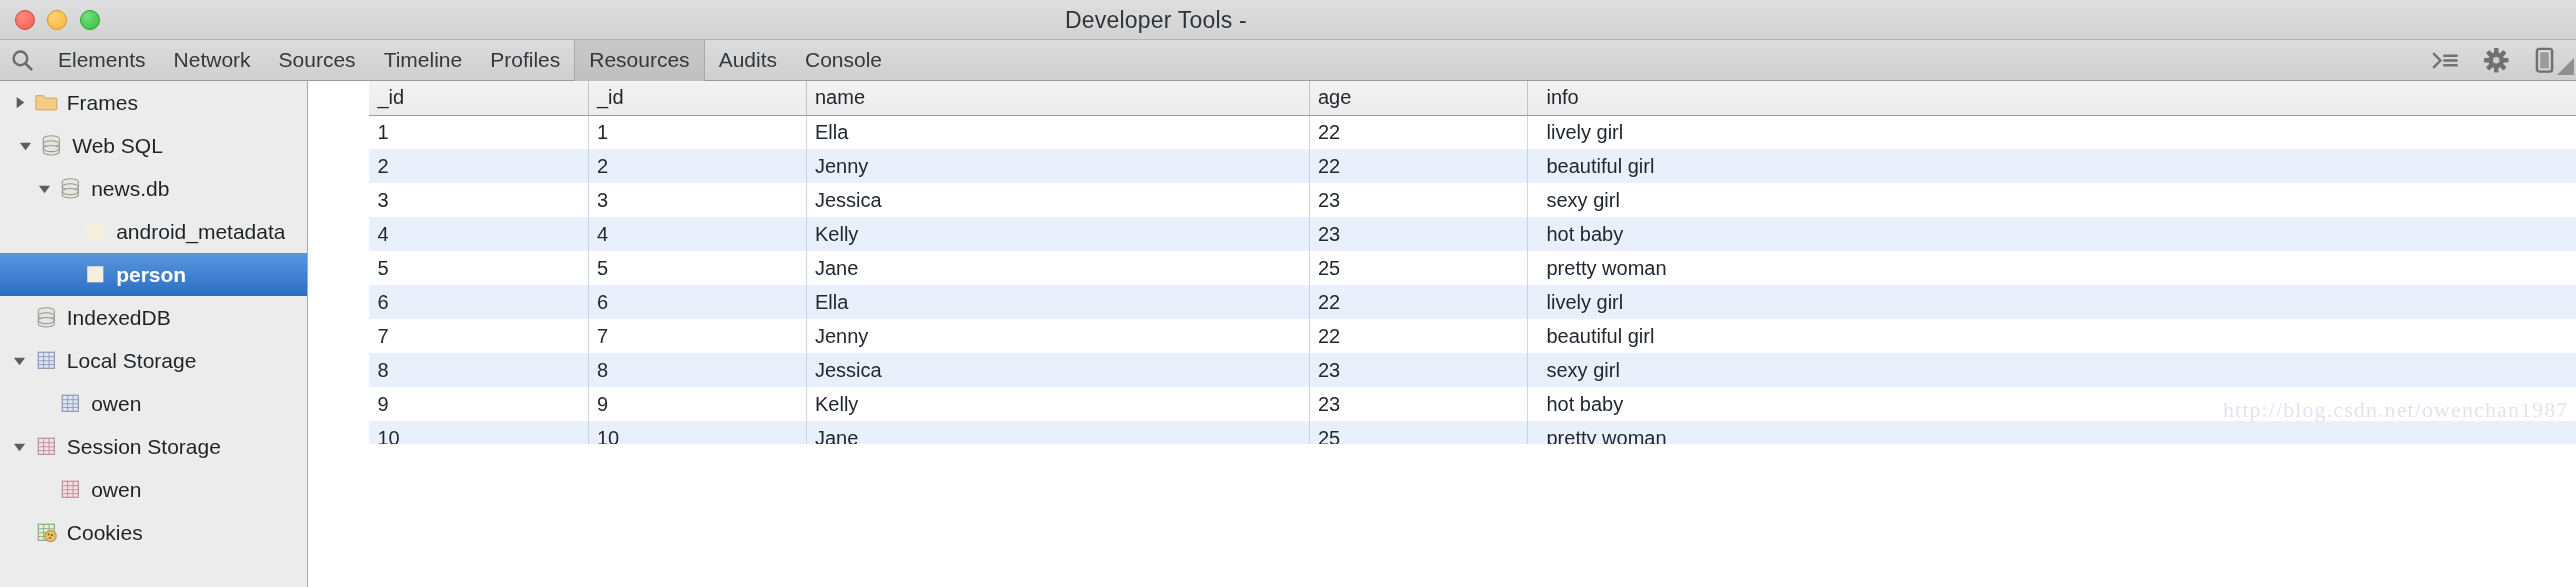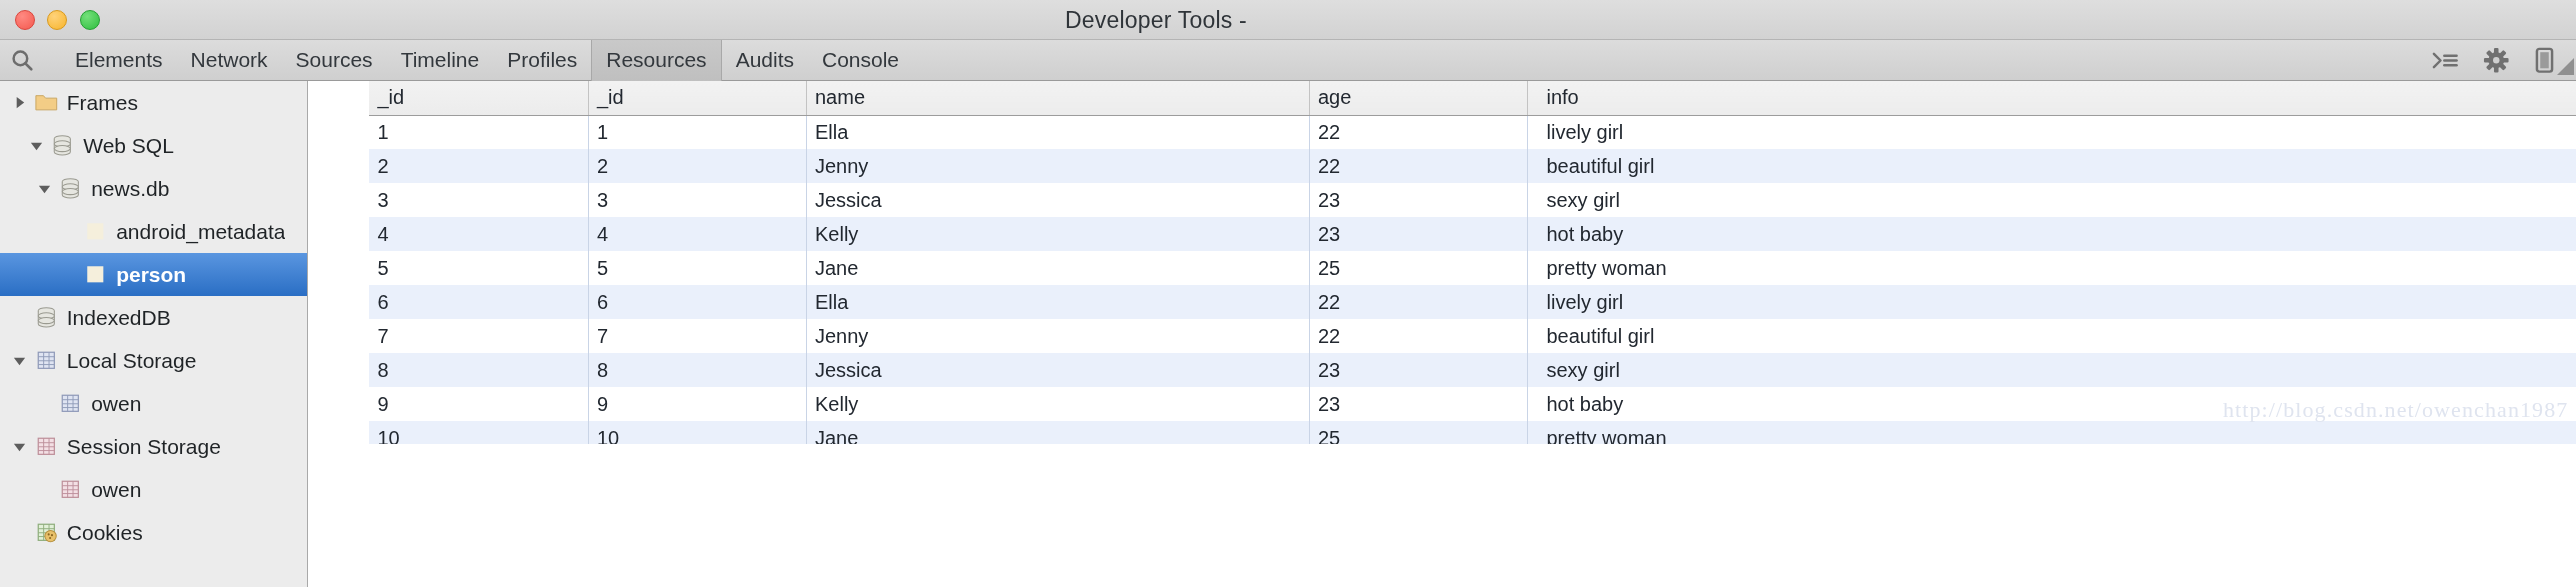--- a/index.html
+++ b/index.html
@@ -32,21 +32,21 @@
     font-size: 23px; color: #2f3439;
     letter-spacing: 0.2px;
   }
 
   
   .toolbar {
     position: absolute; left: 0; top: 40px;
     width: 2576px; height: 41px;
     background: linear-gradient(to bottom, #dcdcdc 0%, #cfcfcf 100%);
     border-bottom: 0.9px solid #9a9a9a;
-    display: flex; align-items: center; gap: 17px;
+    display: flex; align-items: center;
   }
   .search-icon {
     width: 44px; height: 41px;
     display: flex; align-items: center; justify-content: center;
     flex: 0 0 auto;
   }
   .tabs { display: flex; align-items: stretch; height: 41px; }
   .tab {
     display: flex; align-items: center;
     padding: 0 14px; height: 41px;
@@ -230,21 +230,21 @@
           <polygon points="5,2 13,8 5,14" fill="#5d5d5d"></polygon>
         </svg>
       </span>
       <span class="tree-icon">
         <svg width="24.6" height="24.6" viewBox="0 0 26 26">
           <path d="M2 6 h8 l2.2 2.6 H24 V21 H2 Z" fill="#f3cd86" stroke="#c8a45e" stroke-width="1"></path>
         </svg>
       </span>
       <span class="tree-label">Frames</span>
     </div>
-    <div class="tree-row" style="padding-left: 24px;">
+    <div class="tree-row" style="padding-left: 13px;">
       <span class="twisty">
         <svg width="15" height="15" viewBox="0 0 16 16">
           <polygon points="2,5 14,5 8,13" fill="#5d5d5d"></polygon>
         </svg>
       </span>
       <span class="tree-icon">
         <svg width="24.6" height="24.6" viewBox="0 0 26 26">
           <g fill="#e6e6e0" stroke="#9a9a90" stroke-width="1.1">
             <ellipse cx="13" cy="6" rx="8.5" ry="3.2"></ellipse>
             <path d="M4.5 6 V20 a8.5 3.2 0 0 0 17 0 V6"></path>

